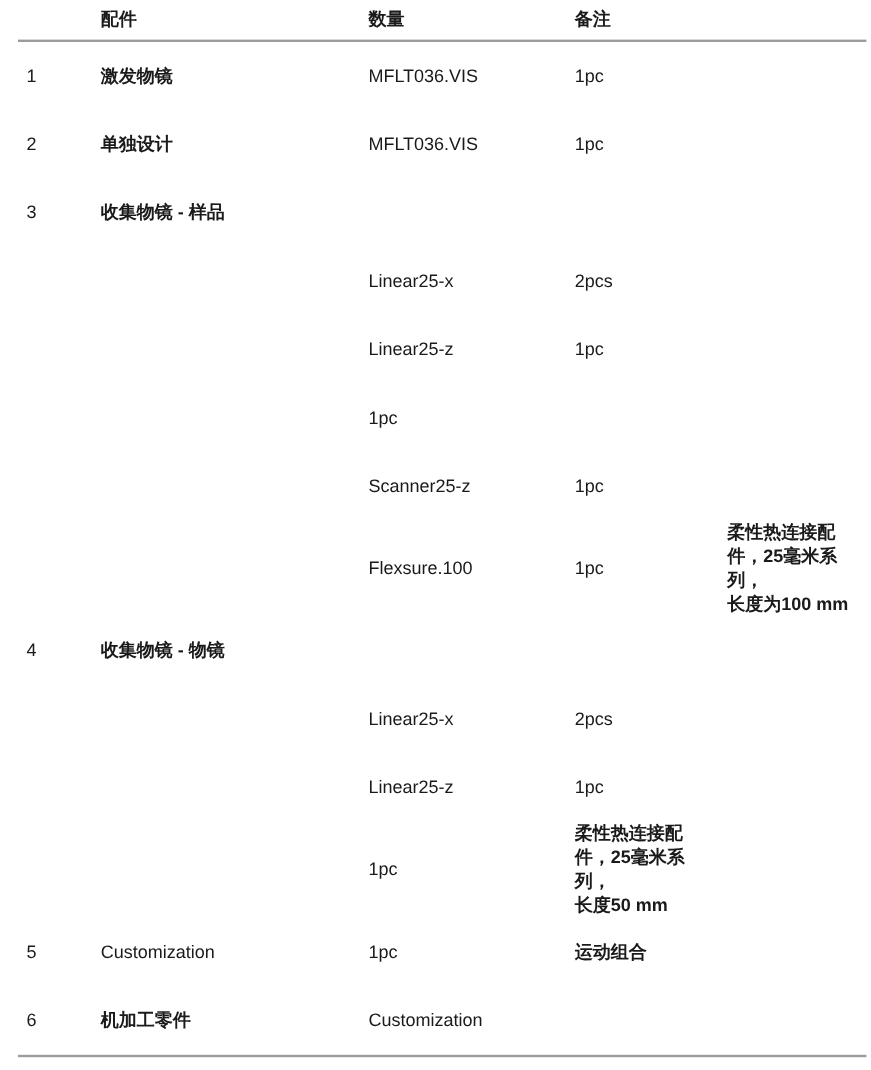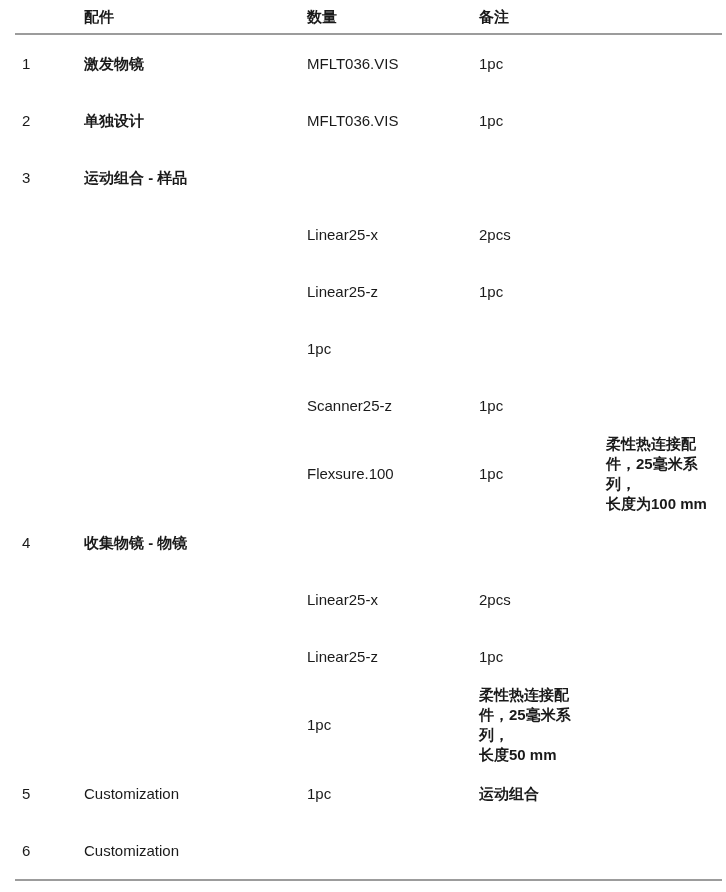--- a/index.html
+++ b/index.html
@@ -77,21 +77,21 @@
   <div class="grid-row row">
     <div class="cell col-num regular">2</div>
     <div class="cell bold">单独设计</div>
     <div class="cell regular">MFLT036.VIS</div>
     <div class="cell regular">1pc</div>
     <div class="cell bold col-note"></div>
   </div>
 
   <div class="grid-row row">
     <div class="cell col-num regular">3</div>
-    <div class="cell bold">运动组合 - 样品</div>
+    <div class="cell bold">收集物镜 - 样品</div>
     <div class="cell regular"></div>
     <div class="cell regular"></div>
     <div class="cell bold col-note"></div>
   </div>
 
   <div class="grid-row row">
     <div class="cell col-num regular"></div>
     <div class="cell bold"></div>
     <div class="cell regular">Linear25-x</div>
     <div class="cell regular">2pcs</div>
@@ -164,18 +164,19 @@
 
   <div class="grid-row row">
     <div class="cell col-num regular">5</div>
     <div class="cell regular">Customization</div>
     <div class="cell regular">1pc</div>
     <div class="cell bold col-note">运动组合</div>
   </div>
 
   <div class="grid-row row">
     <div class="cell col-num regular">6</div>
+    <div class="cell bold">机加工零件</div>
     <div class="cell regular">Customization</div>
     <div class="cell regular"></div>
     <div class="cell bold col-note"></div>
   </div>
 </div>
 </div>
 
 </body></html>

